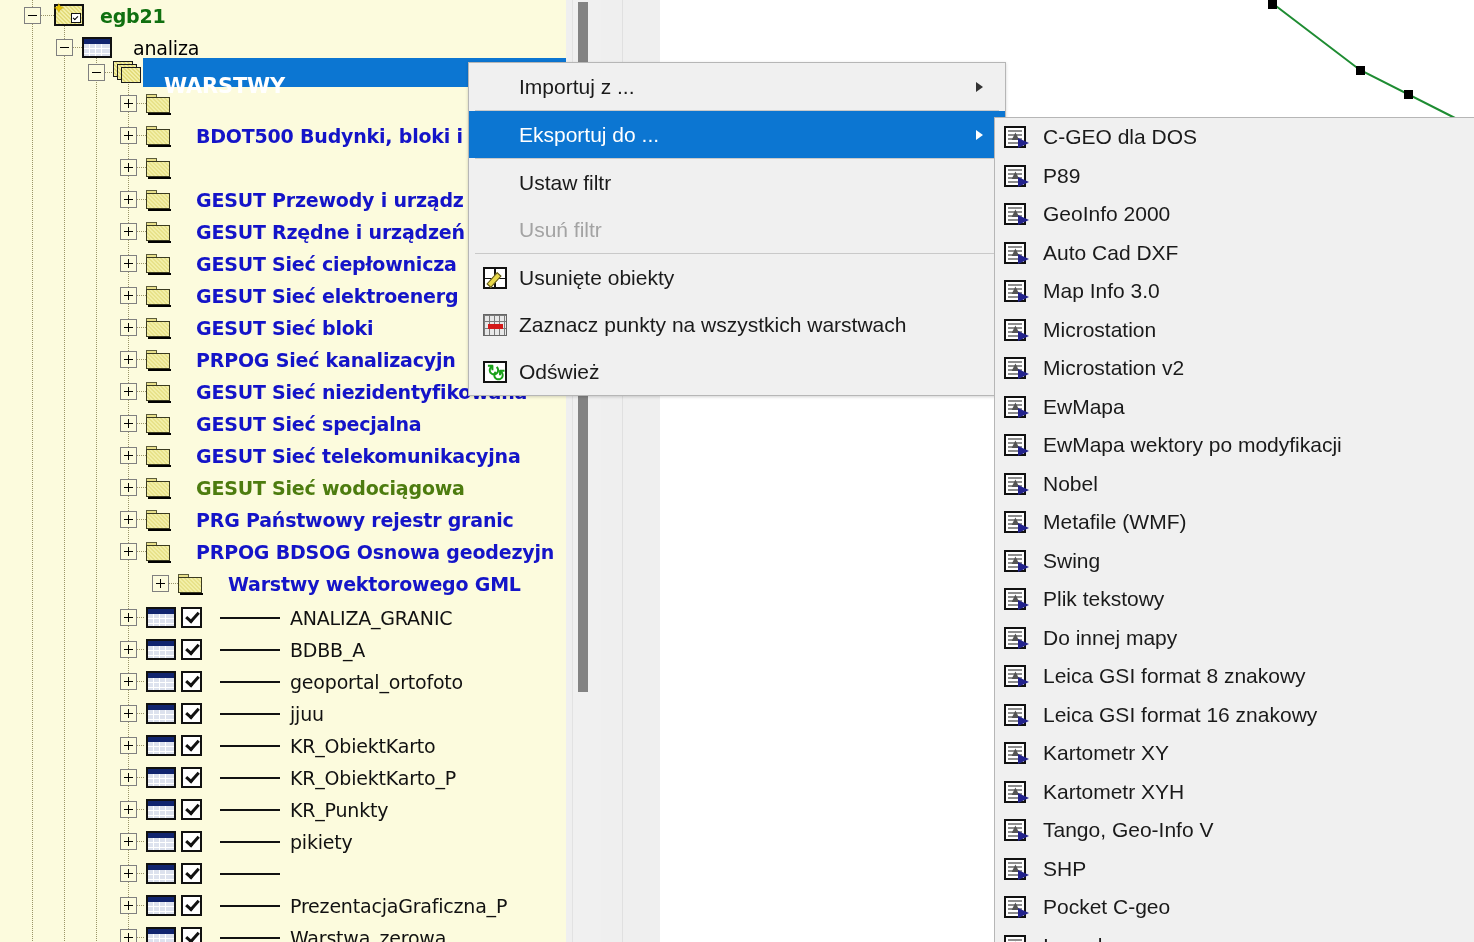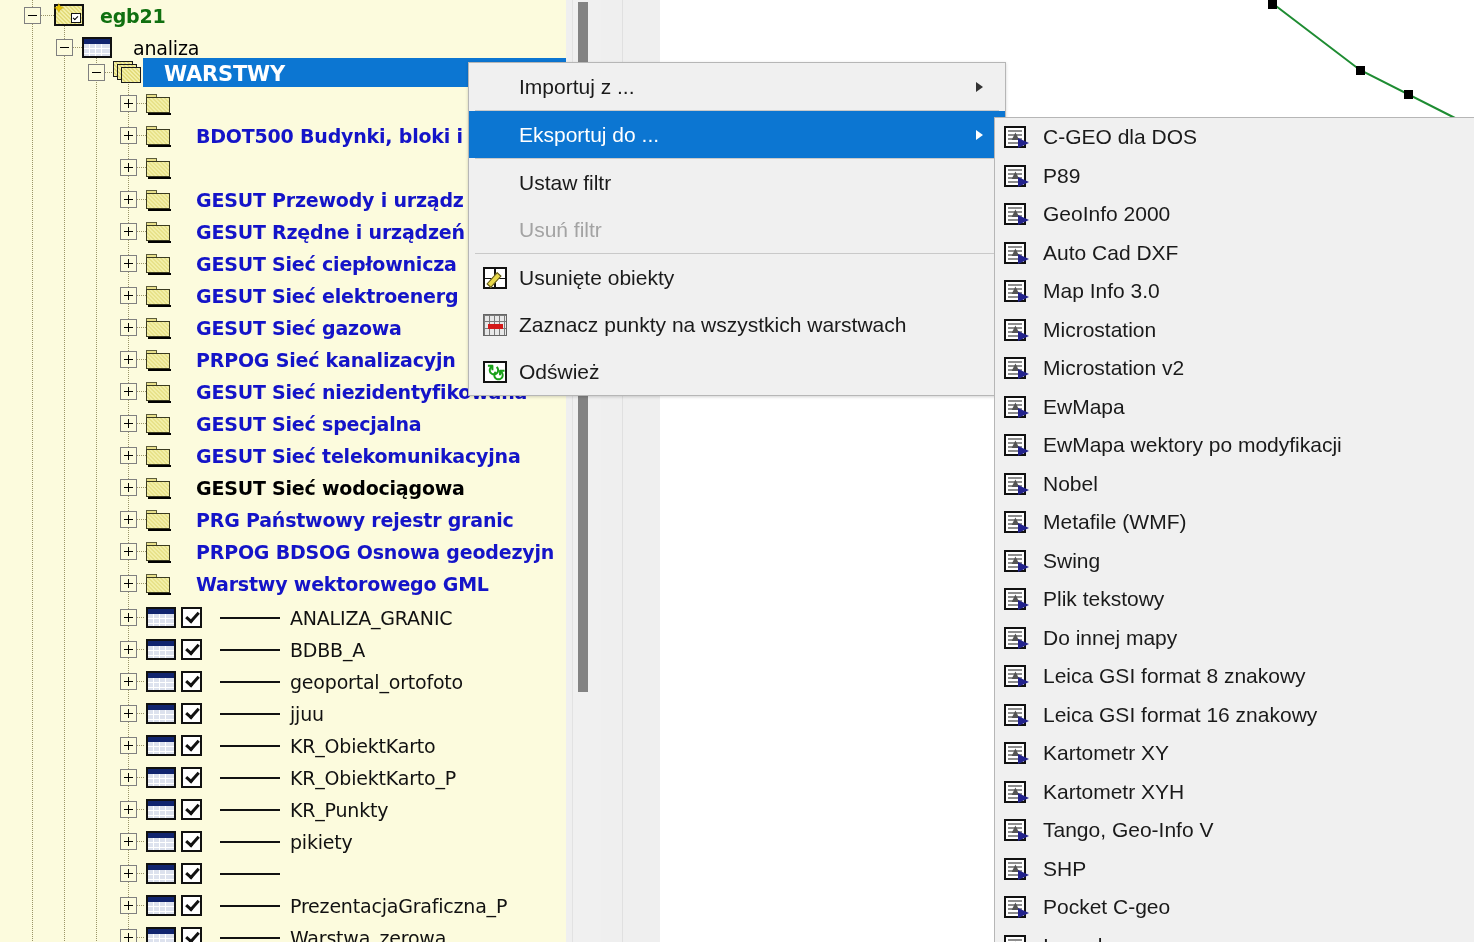--- a/index.html
+++ b/index.html
@@ -63,21 +63,21 @@
 
   
   .cbx{position:absolute;width:21px;height:21px;border:2px solid #111;background:#fff;box-sizing:border-box;}
   .cbx::after{content:"";position:absolute;left:3px;top:3px;width:10px;height:5px;border-left:3px solid #111;border-bottom:3px solid #111;transform:rotate(-48deg);}
 
   .lsample{position:absolute;height:2px;background:#111;width:60px;}
 
   .tlabel{position:absolute;white-space:nowrap;font-size:19px;line-height:32px;top:0;
     font-family:"DejaVu Sans", sans-serif;font-weight:bold;letter-spacing:-.2px;}
   .tlabel.blue{color:#1414C8;}
-  .tlabel.red{color:#000000;}
+  .tlabel.red{color:#4d7c0f;}
   .tlabel.green{color:#107010;}
   .tlabel.black{color:#000;font-weight:normal;}
   .tlabel.plain{color:#111;font-weight:normal;}
   .tlabel.sel{color:#ffffff;}
 
   .selbar{position:absolute;left:143px;top:2px;height:29px;width:423px;background:#0C76D2;}
 
   
   #tree-scroll{position:absolute;left:566px;top:0;width:94px;height:942px;background:#EFEFEF;}
   #tree-scroll .trough{position:absolute;left:6px;top:0;width:28px;height:942px;background:#F0F0F0;border-left:1px solid #e2e2e2;}
@@ -173,21 +173,21 @@
 
   <div class="trow" style="top:56px">
     <div class="selbar"></div>
     <div class="expander" style="left:88px;top:8px"></div>
     <div class="hconn" style="left:105px;top:16px;width:8px"></div>
     <div class="ico-stack" style="left:113px;top:5px">
       <i></i>
         <i></i>
         <i></i>
     </div>
-    <div class="tlabel sel" style="left:164px;top:2px;font-size:21px">WARSTWY</div>
+    <div class="tlabel sel" style="left:164px;top:14px;font-size:21px">WARSTWY</div>
   </div>
 
   <div id="folder-rows">
       <div class="trow" style="top: 88px;">
         <div class="expander plus" style="left:120px;top:7px"></div>
         <div class="hconn" style="left:137px;top:15px;width:10px"></div>
         <div class="ico-folder" style="left:146px;top:6px">
           <span class="tab"></span>
           <span class="body"></span>
           <span class="sh"></span>
@@ -253,21 +253,21 @@
         <div class="tlabel blue" style="left:196px">GESUT Sieć elektroenerg</div>
       </div>
       <div class="trow" style="top: 312px;">
         <div class="expander plus" style="left:120px;top:7px"></div>
         <div class="hconn" style="left:137px;top:15px;width:10px"></div>
         <div class="ico-folder" style="left:146px;top:6px">
           <span class="tab"></span>
           <span class="body"></span>
           <span class="sh"></span>
         </div>
-        <div class="tlabel blue" style="left:196px">GESUT Sieć gazowa</div>
+        <div class="tlabel blue" style="left:196px">GESUT Sieć bloki</div>
       </div>
       <div class="trow" style="top: 344px;">
         <div class="expander plus" style="left:120px;top:7px"></div>
         <div class="hconn" style="left:137px;top:15px;width:10px"></div>
         <div class="ico-folder" style="left:146px;top:6px">
           <span class="tab"></span>
           <span class="body"></span>
           <span class="sh"></span>
         </div>
         <div class="tlabel blue" style="left:196px">PRPOG Sieć kanalizacyjn</div>
@@ -325,21 +325,21 @@
       <div class="trow" style="top: 536px;">
         <div class="expander plus" style="left:120px;top:7px"></div>
         <div class="hconn" style="left:137px;top:15px;width:10px"></div>
         <div class="ico-folder" style="left:146px;top:6px">
           <span class="tab"></span>
           <span class="body"></span>
           <span class="sh"></span>
         </div>
         <div class="tlabel blue" style="left:196px">PRPOG BDSOG Osnowa geodezyjn</div>
       </div>
-      <div class="trow" style="top: 568px;">
+      <div class="trow" style="top: 568px; margin-left: 32px;">
         <div class="expander plus" style="left:120px;top:7px"></div>
         <div class="hconn" style="left:137px;top:15px;width:10px"></div>
         <div class="ico-folder" style="left:146px;top:6px">
           <span class="tab"></span>
           <span class="body"></span>
           <span class="sh"></span>
         </div>
         <div class="tlabel blue" style="left:196px">Warstwy wektorowego GML</div>
       </div>
     </div>

